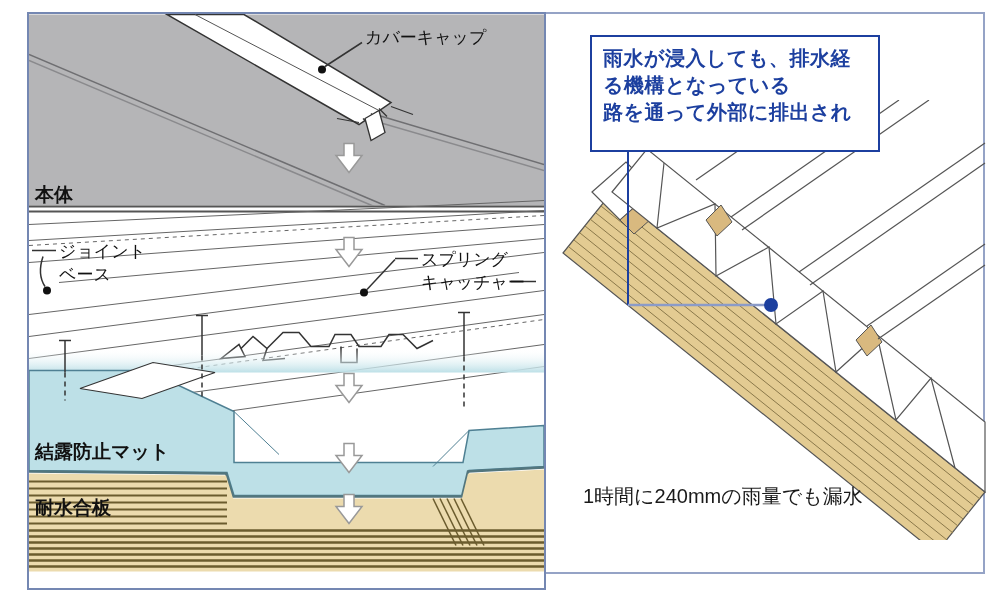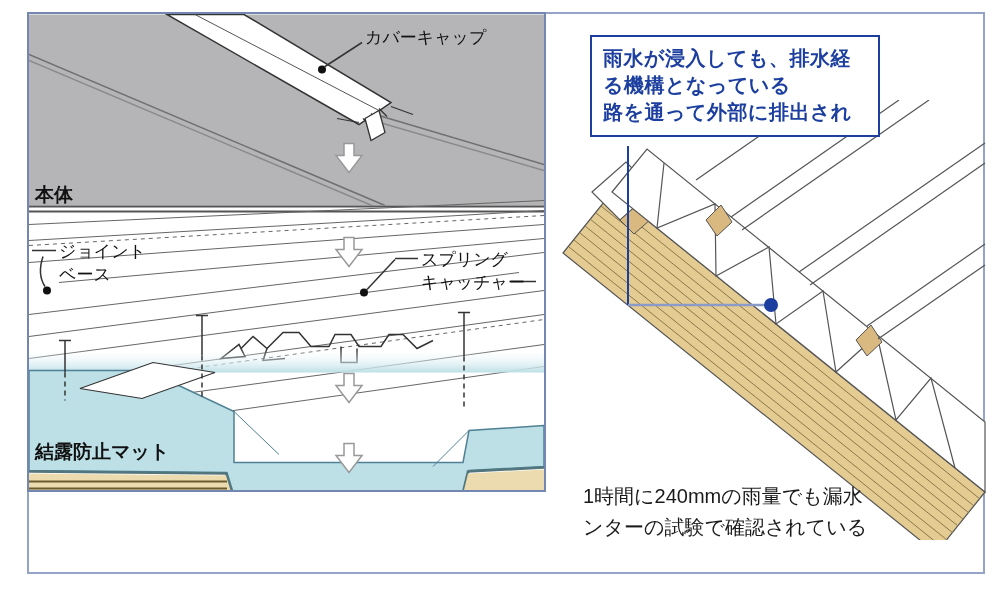--- a/index.html
+++ b/index.html
@@ -1,27 +1,27 @@
 <!DOCTYPE html>
 <html><head>
 <meta charset="utf-8">
 <style>
   html,body{margin:0;padding:0;background:#fff;}
   #stage{position:relative;width:1004px;height:604px;background:#fff;overflow:hidden;
          font-family:"Liberation Sans",sans-serif;}
   .outer-frame{position:absolute;left:27px;top:12px;width:958px;height:562px;
                border:2px solid #95a3c6;box-sizing:border-box;}
-  .left-panel{position:absolute;left:27px;top:12px;width:519px;height:480px;
+  .left-panel{position:absolute;left:27px;top:12px;width:519px;height:578px;
               border:2px solid #7487b2;box-sizing:border-box;background:#fff;overflow:hidden;}
   .left-panel svg{display:block;}
   svg text{font-family:"Liberation Sans",sans-serif;fill:#111;}
   .t17{font-size:17px;}
   .t19b{font-size:19px;font-weight:bold;}
   .callout{position:absolute;left:590px;top:35px;width:290px;box-sizing:border-box;
-           border:2px solid #1c3f9f;background:#fff;padding:8px 11px 9px 11px;z-index:5;}
+           border:2px solid #1c3f9f;background:#fff;padding:8px 11px 24px 11px;z-index:5;}
   .callout span{display:block;color:#1c3f9f;font-size:20px;font-weight:bold;line-height:27px;
                 letter-spacing:0.5px;white-space:nowrap;}
   .note{position:absolute;left:583px;top:481px;width:404px;z-index:5;}
   .note span{display:block;color:#1a1a1a;font-size:20px;line-height:31px;white-space:nowrap;}
   .right-illus{position:absolute;left:556px;top:100px;width:434px;height:440px;}
 </style>
 </head>
 <body>
 
 <div id="stage">
@@ -214,16 +214,15 @@
   </svg>
 
   <div class="callout">
     <span>雨水が浸入しても、排水経</span>
     <span>る機構となっている</span>
     <span>路を通って外部に排出され</span>
   </div>
 
   <div class="note">
     <span>1時間に240mmの雨量でも漏水</span>
-    <span>ンターの試験で確認されている</span>
   </div>
 
 </div>
 
 </body></html>

